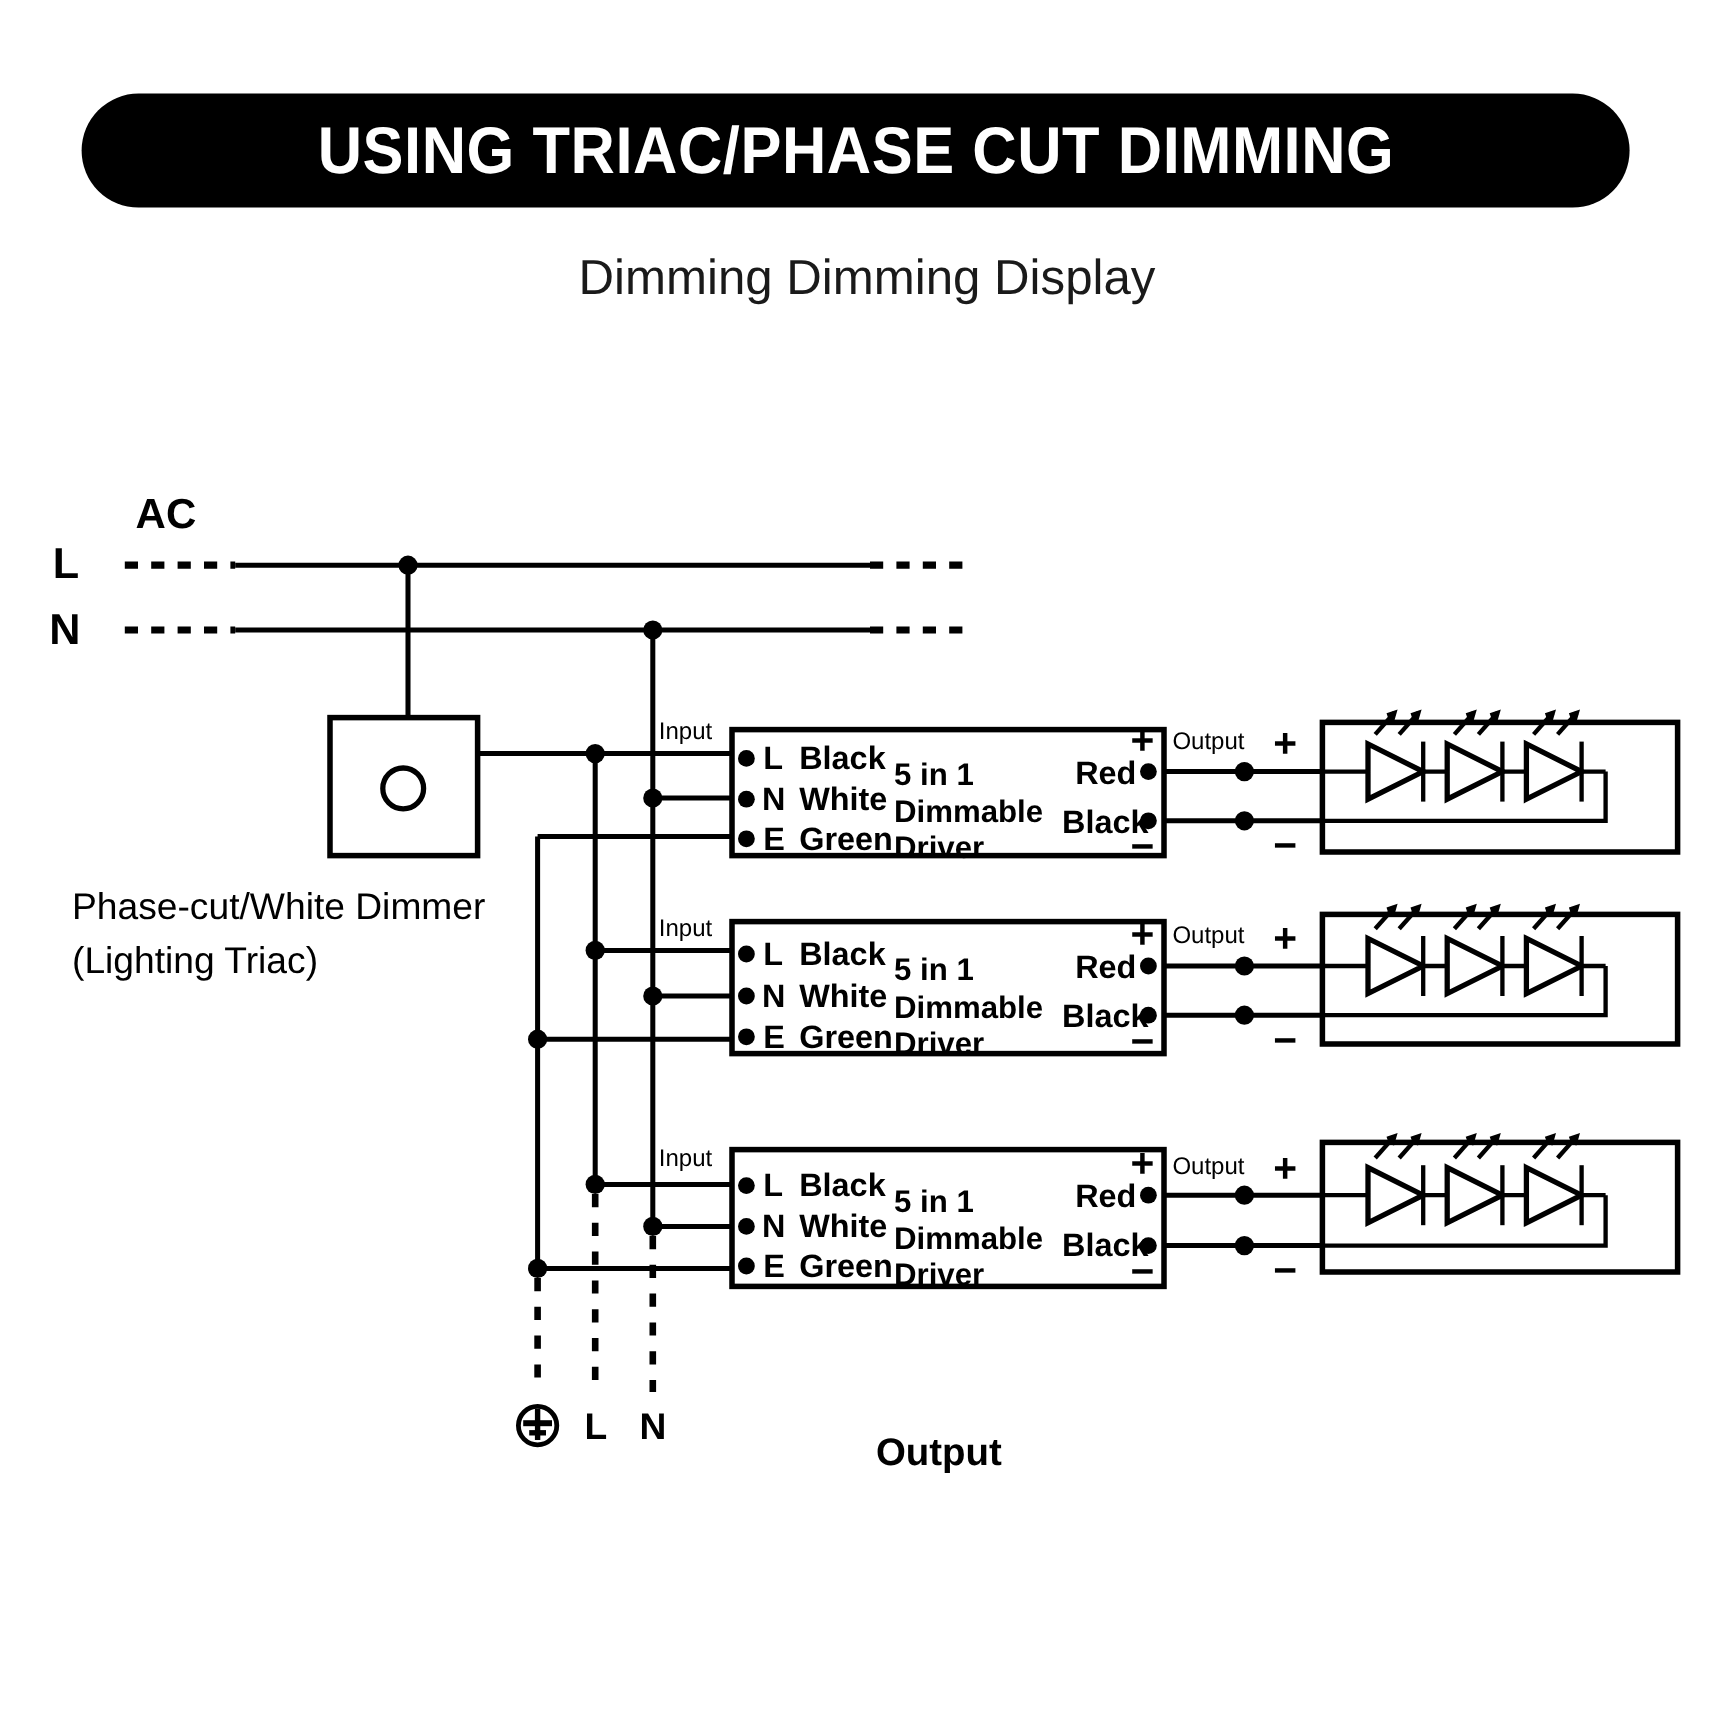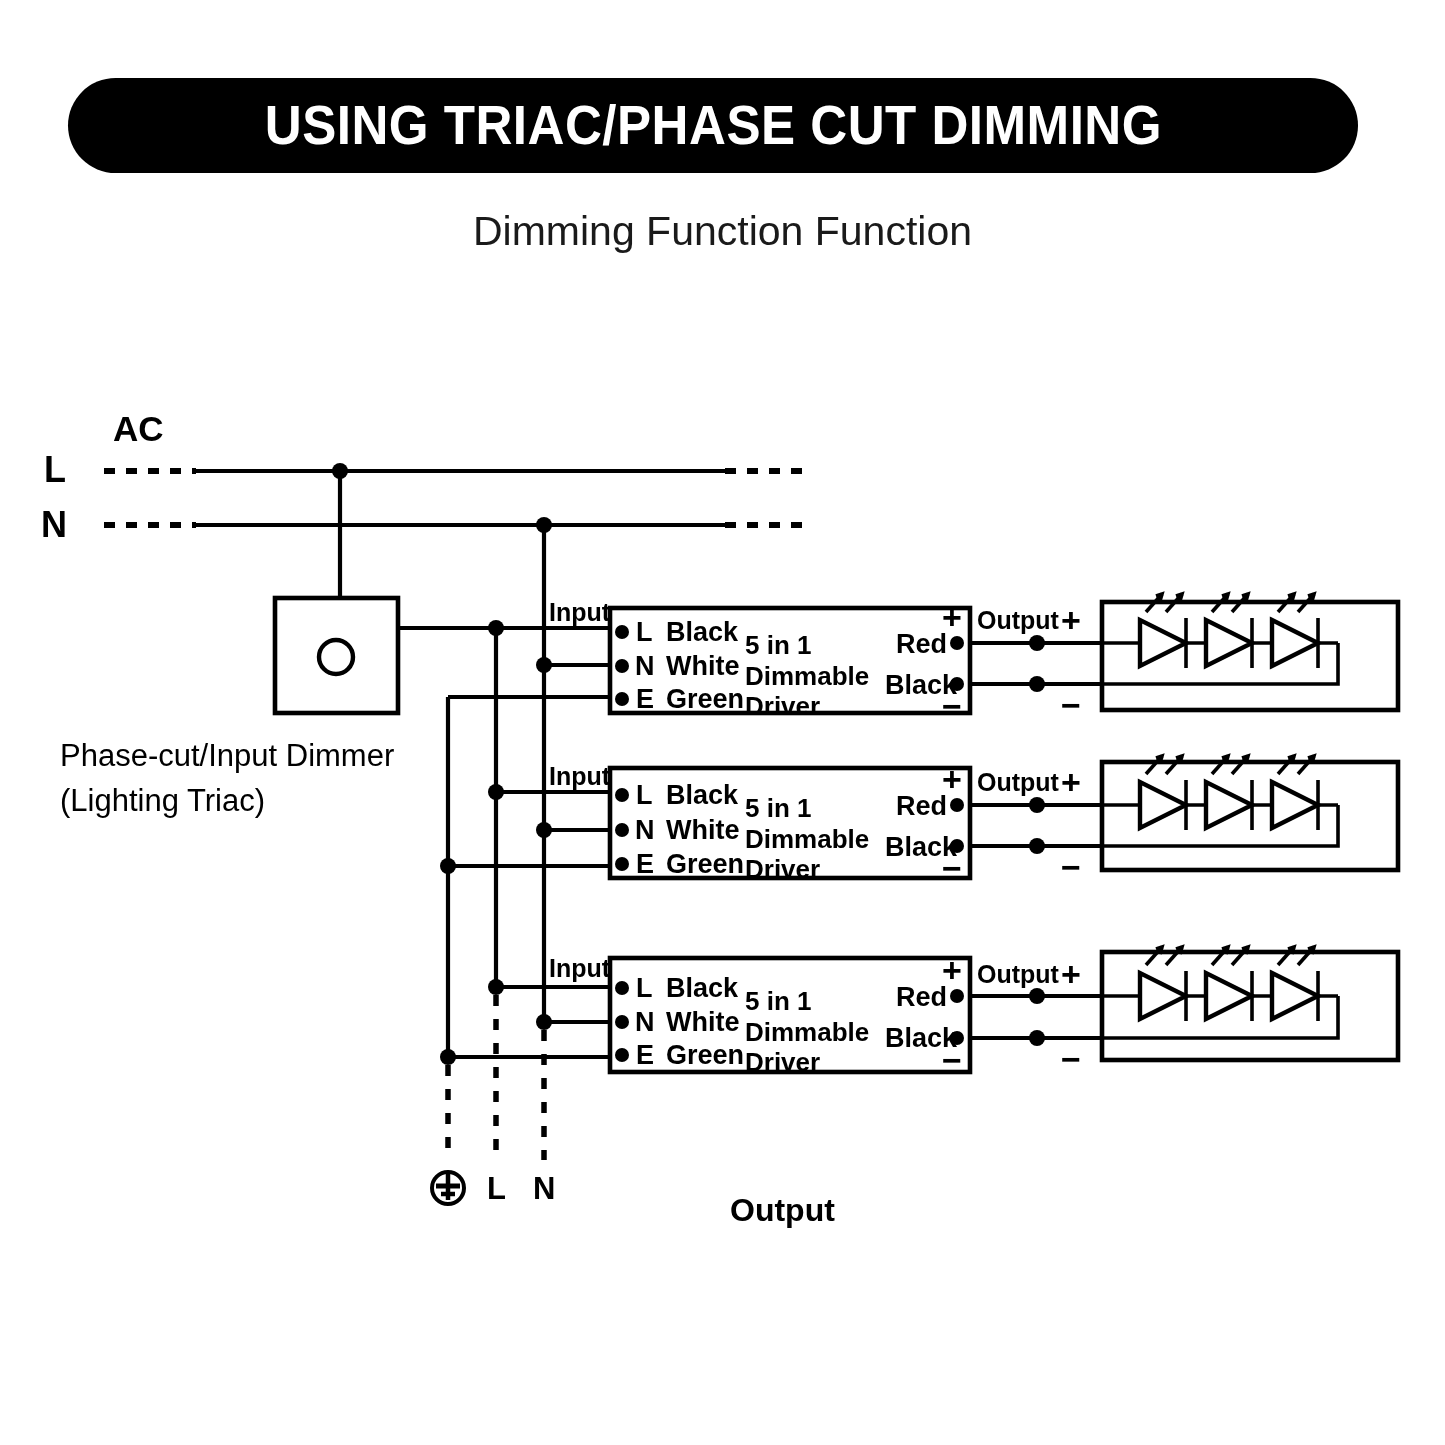--- a/index.html
+++ b/index.html
@@ -26,36 +26,36 @@
   .dot{fill:#000;}
   .ledshape{stroke:#000;stroke-width:4.4;fill:#fff;stroke-linejoin:miter;}
   .arrowline{stroke:#000;stroke-width:3.6;fill:none;stroke-linecap:butt;}
   .gnd{stroke:#000;stroke-width:4;fill:none;}
 
   
   .lbl{position:absolute;white-space:nowrap;line-height:1;}
   .lbl-ac{font-size:35px;font-weight:bold;text-align:right;}
   .lbl-ln{font-size:36px;font-weight:bold;}
   .lbl-cap{font-size:31px;font-weight:normal;}
-  .lbl-io{font-size:25px;font-weight:bold;}
+  .lbl-io{font-size:20px;font-weight:normal;}
   .lbl-term{font-size:27px;font-weight:bold;}
   .lbl-center{font-size:26px;font-weight:bold;line-height:1.18;}
   .lbl-pm{font-size:34px;font-weight:bold;}
   .lbl-bot{font-size:31px;font-weight:bold;}
   .lbl-triac{font-size:32px;font-weight:bold;}
 </style>
 </head>
 <body>
 
 <div id="stage">
 
   <div class="banner" style="background: #000000;">
     <span class="banner-text" style="color: rgb(255, 255, 255);">USING TRIAC/PHASE CUT DIMMING</span>
   </div>
-  <div class="subtitle">Dimming Function Function</div>
+  <div class="subtitle">Dimming Dimming Display</div>
 
   <svg class="diagram" viewBox="0 0 1445 1445">
 
     <g>
       <path class="dash" d="M104,471 H196"></path>
       <path class="wire" d="M196,471 H725"></path>
       <path class="dash" d="M725,471 H812"></path>
       <circle class="dot" cx="340" cy="471" r="8"></circle>
       <path class="wire" d="M340,471 V598"></path>
     </g>
@@ -241,21 +241,21 @@
       <path d="M448,1174 V1200" stroke-width="4.5"></path>
       <path d="M436,1186 H460" stroke-width="5"></path>
       <path d="M441,1194 H455" stroke-width="4.5"></path>
     </g>
   </svg>
 
   <div class="lbl lbl-ac" style="left:113px;top:411px;">AC</div>
   <div class="lbl lbl-ln" style="left:44px;top:452px;">L</div>
   <div class="lbl lbl-ln" style="left:41px;top:507px;">N</div>
 
-  <div class="lbl lbl-cap" style="left:60px;top:740px;">Phase-cut/Input Dimmer</div>
+  <div class="lbl lbl-cap" style="left:60px;top:740px;">Phase-cut/White Dimmer</div>
   <div class="lbl lbl-cap" style="left:60px;top:785px;">(Lighting Triac)</div>
 
   <div class="lbl lbl-io" style="left:549px;top:600px;">Input</div>
   <div class="lbl lbl-term" style="left:636px;top:619px;">L</div>
   <div class="lbl lbl-term" style="left:666px;top:619px;">Black</div>
   <div class="lbl lbl-term" style="left:635px;top:653px;">N</div>
   <div class="lbl lbl-term" style="left:666px;top:653px;">White</div>
   <div class="lbl lbl-term" style="left:636px;top:686px;">E</div>
   <div class="lbl lbl-term" style="left:666px;top:686px;">Green</div>
   <div class="lbl lbl-center" style="left:745px;top:630px;">

